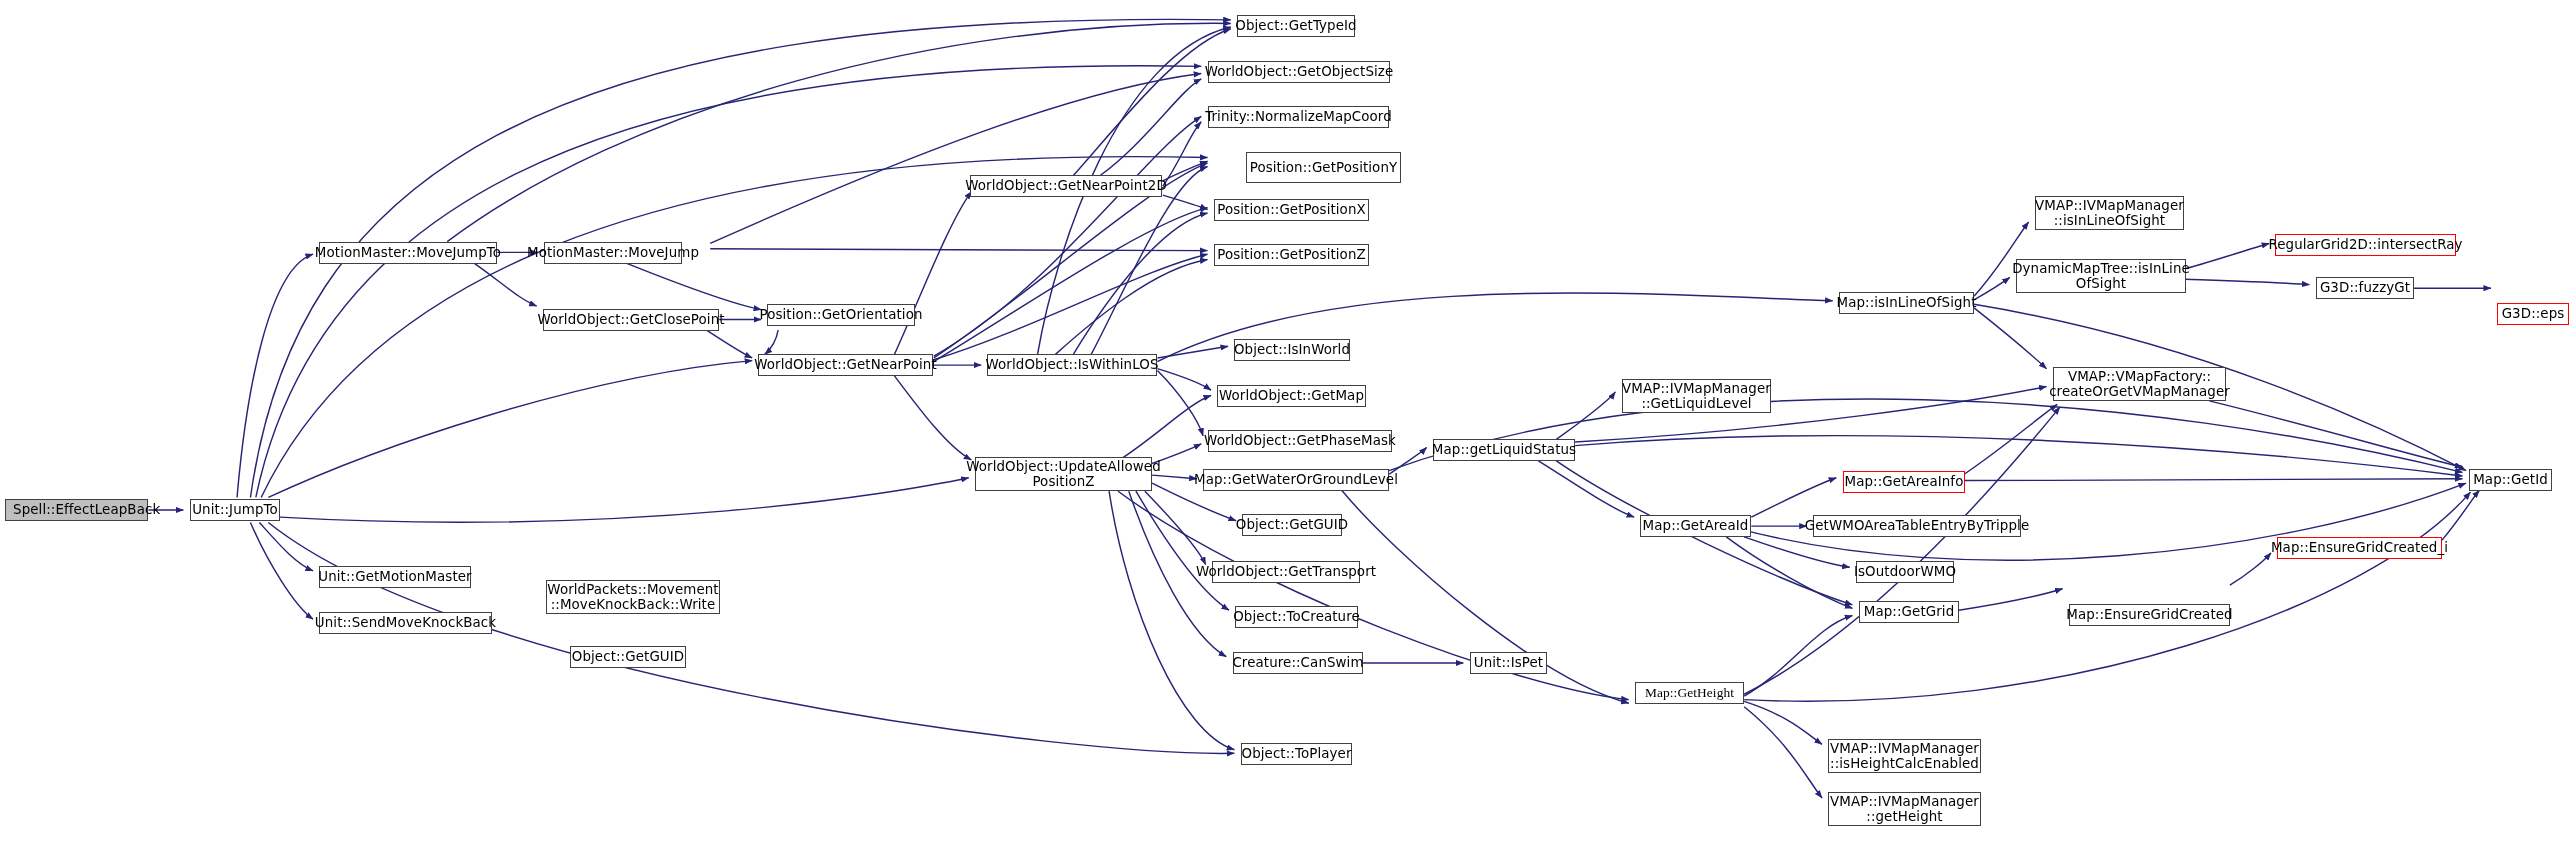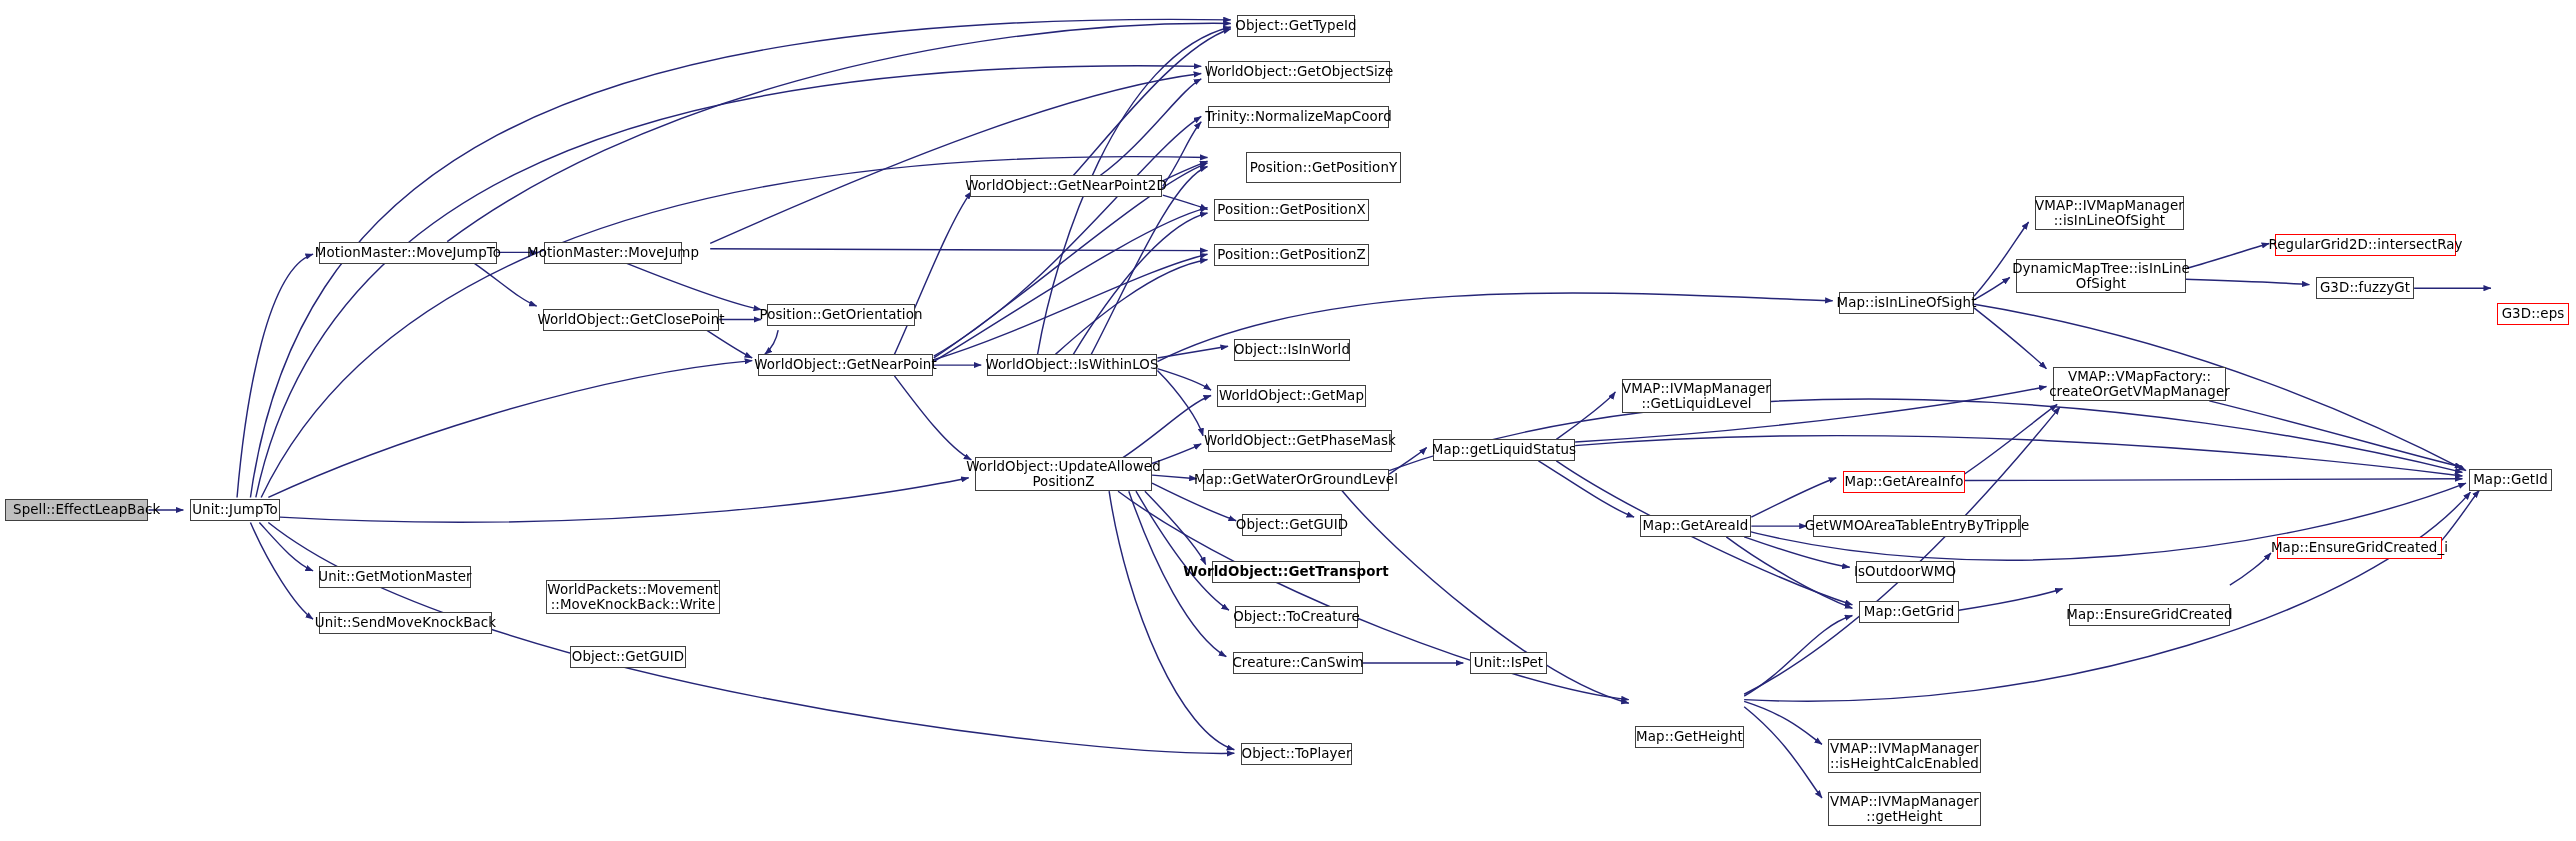--- a/index.html
+++ b/index.html
@@ -122,39 +122,39 @@
       <div class="node" style="left: 1214px; top: 152px; width: 155px; height: 31px; margin-left: 32px;">Position::GetPositionY</div>
       <div class="node" style="left: 1214px; top: 199px; width: 155px; height: 21.5px;">Position::GetPositionX</div>
       <div class="node" style="left: 1214px; top: 244px; width: 155px; height: 21.5px;">Position::GetPositionZ</div>
       <div class="node" style="left: 1234px; top: 339px; width: 116px; height: 21.5px;">Object::IsInWorld</div>
       <div class="node" style="left: 1217px; top: 385px; width: 149px; height: 21.5px;">WorldObject::GetMap</div>
       <div class="node" style="left: 1208px; top: 430px; width: 184px; height: 21.5px;">WorldObject::GetPhaseMask</div>
       <div class="node" style="left: 975px; top: 457px; width: 177px; height: 34px;">WorldObject::UpdateAllowed
 PositionZ</div>
       <div class="node" style="left: 1203px; top: 469px; width: 186px; height: 21.5px;">Map::GetWaterOrGroundLevel</div>
       <div class="node" style="left: 1242px; top: 514px; width: 100px; height: 21.5px;">Object::GetGUID</div>
-      <div class="node" style="left: 1212px; top: 561px; width: 148px; height: 21.5px; font-weight: bold;">WorldObject::GetTransport</div>
+      <div class="node" style="left: 1212px; top: 561px; width: 148px; height: 21.5px;">WorldObject::GetTransport</div>
       <div class="node" style="left: 1235px; top: 606px; width: 123px; height: 21.5px;">Object::ToCreature</div>
       <div class="node" style="left: 1233px; top: 652px; width: 130px; height: 21.5px;">Creature::CanSwim</div>
       <div class="node" style="left: 1470px; top: 652px; width: 77px; height: 21.5px;">Unit::IsPet</div>
       <div class="node" style="left: 1241px; top: 743px; width: 111px; height: 21.5px;">Object::ToPlayer</div>
       <div class="node" style="left: 319px; top: 566px; width: 152px; height: 21.5px;">Unit::GetMotionMaster</div>
       <div class="node" style="left: 319px; top: 612px; width: 173px; height: 21.5px;">Unit::SendMoveKnockBack</div>
       <div class="node" style="left: 546px; top: 580px; width: 174px; height: 34px;">WorldPackets::Movement
 ::MoveKnockBack::Write</div>
       <div class="node" style="left: 570px; top: 646px; width: 116px; height: 21.5px;">Object::GetGUID</div>
       <div class="node" style="left: 1433px; top: 439px; width: 142px; height: 21.5px;">Map::getLiquidStatus</div>
       <div class="node" style="left: 1622px; top: 379px; width: 149px; height: 34px;">VMAP::IVMapManager
 ::GetLiquidLevel</div>
       <div class="node" style="left: 1640px; top: 515px; width: 111px; height: 21.5px;">Map::GetAreaId</div>
       <div class="node hl" style="left: 1843px; top: 471px; width: 122px; height: 21.5px;">Map::GetAreaInfo</div>
       <div class="node" style="left: 1813px; top: 515px; width: 208px; height: 21.5px;">GetWMOAreaTableEntryByTripple</div>
       <div class="node" style="left: 1856px; top: 561px; width: 98px; height: 21.5px;">IsOutdoorWMO</div>
       <div class="node" style="left: 1859px; top: 601px; width: 100px; height: 21.5px;">Map::GetGrid</div>
-      <div class="node" style="left: 1635px; top: 726px; width: 109px; height: 21.5px;">Map::GetHeight</div>
+      <div class="node" style="left: 1635px; top: 682px; width: 109px; height: 21.5px; font-family: Liberation Serif, serif;">Map::GetHeight</div>
       <div class="node" style="left: 1828px; top: 739px; width: 153px; height: 34px;">VMAP::IVMapManager
 ::isHeightCalcEnabled</div>
       <div class="node" style="left: 1828px; top: 792px; width: 153px; height: 34px;">VMAP::IVMapManager
 ::getHeight</div>
       <div class="node" style="left: 1839px; top: 292px; width: 135px; height: 21.5px;">Map::isInLineOfSight</div>
       <div class="node" style="left: 2035px; top: 196px; width: 149px; height: 34px;">VMAP::IVMapManager
 ::isInLineOfSight</div>
       <div class="node" style="left: 2016px; top: 259px; width: 170px; height: 34px;">DynamicMapTree::isInLine
 OfSight</div>
       <div class="node hl" style="left: 2275px; top: 234px; width: 181px; height: 21.5px;">RegularGrid2D::intersectRay</div>

